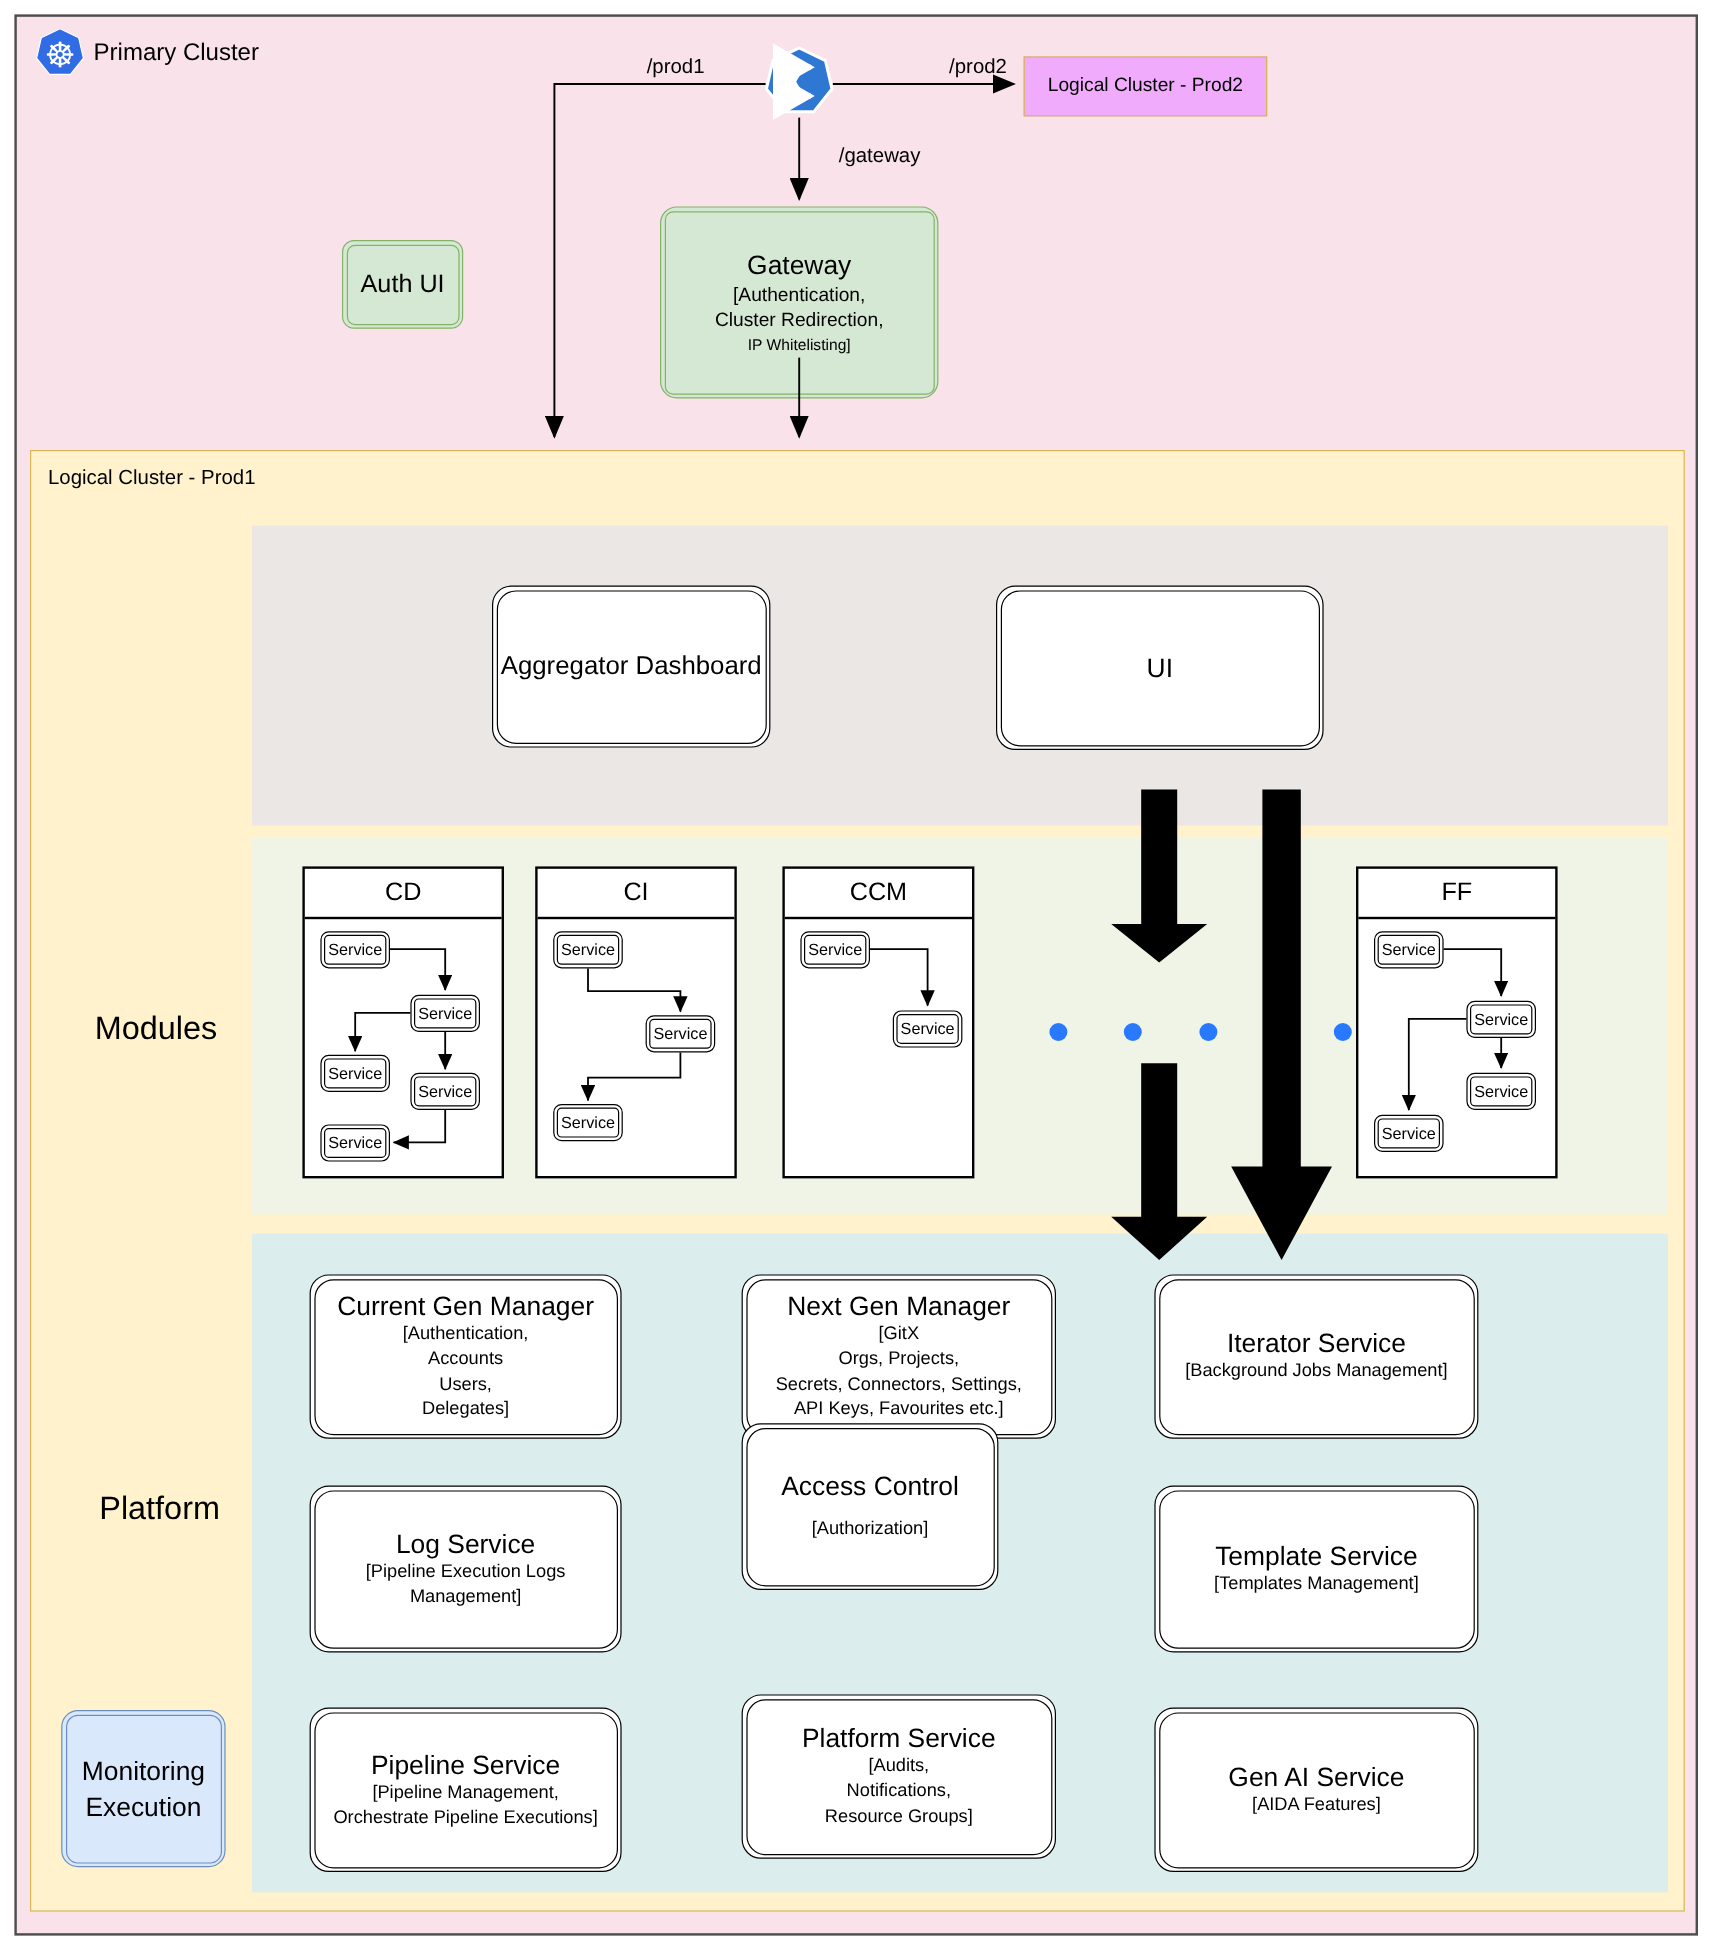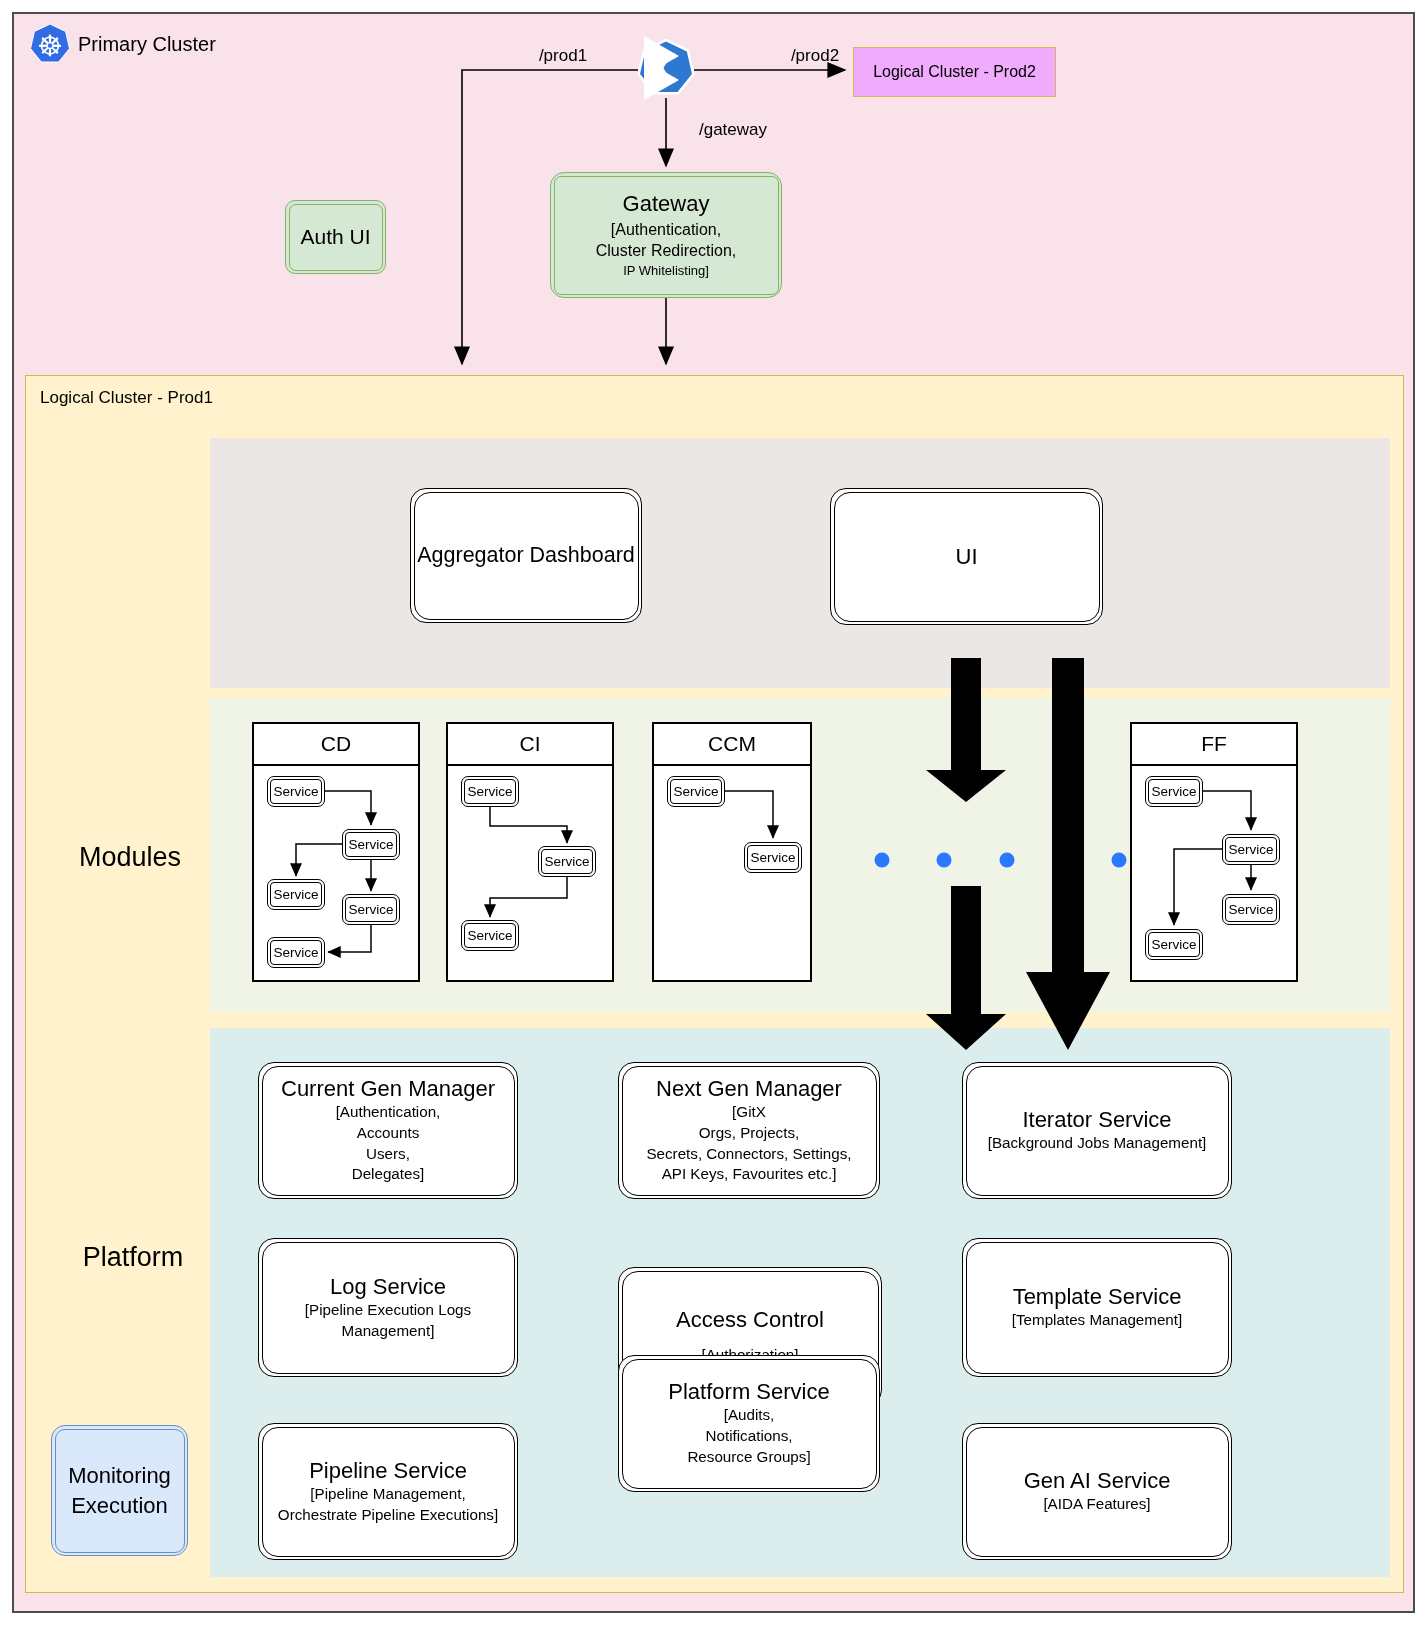--- a/index.html
+++ b/index.html
@@ -78,21 +78,21 @@
   <div class="abs route-label" style="left:678px;top:120px;width:110px;">/gateway</div>
 
   <div class="abs ybox" style="left:853px;top:47px;width:203px;height:50px;">
     <span>Logical Cluster - Prod2</span>
   </div>
 
   <div class="abs gbox" style="left:285px;top:200px;width:101px;height:74px;font-size:21px;">
     <span>Auth UI</span>
   </div>
 
-  <div class="abs gbox" style="left:550px;top:172px;width:232px;height:126px;border-radius:14px;">
+  <div class="abs gbox" style="left:550px;top:172px;width:232px;height:160px;border-radius:14px;">
     <div style="font-size:22px;margin-bottom:2px;">Gateway</div>
     <div style="font-size:16px;line-height:1.35;">[Authentication,</div>
     <div style="font-size:16px;line-height:1.35;">Cluster Redirection,</div>
     <div style="font-size:13px;line-height:1.35;">IP Whitelisting]</div>
   </div>
 
   <div class="abs dd wbox" style="left:410px;top:488px;width:232px;height:135px;">
     <span class="ttl" style="font-size:21.5px;">Aggregator Dashboard</span>
   </div>
   <div class="abs dd wbox" style="left:830px;top:488px;width:273px;height:137px;">
@@ -197,35 +197,35 @@
   <div class="abs dd wbox" style="left:962px;top:1062px;width:270px;height:137px;">
     <div class="ttl">Iterator Service</div>
     <div class="ln">[Background Jobs Management]</div>
   </div>
 
   <div class="abs dd wbox" style="left:258px;top:1238px;width:260px;height:139px;">
     <div class="ttl">Log Service</div>
     <div class="ln">[Pipeline Execution Logs</div>
     <div class="ln">Management]</div>
   </div>
-  <div class="abs dd wbox" style="left:618px;top:1267px;width:264px;height:139px;gap:12px;">
+  <div class="abs dd wbox" style="left:618px;top:1186px;width:214px;height:139px;gap:12px;">
     <div class="ttl">Access Control</div>
     <div class="ln">[Authorization]</div>
   </div>
   <div class="abs dd wbox" style="left:962px;top:1238px;width:270px;height:139px;">
     <div class="ttl">Template Service</div>
     <div class="ln">[Templates Management]</div>
   </div>
 
   <div class="abs dd wbox" style="left:258px;top:1423px;width:260px;height:137px;">
     <div class="ttl">Pipeline Service</div>
     <div class="ln">[Pipeline Management,</div>
     <div class="ln">Orchestrate Pipeline Executions]</div>
   </div>
-  <div class="abs dd wbox" style="left:618px;top:1355px;width:262px;height:137px;">
+  <div class="abs dd wbox" style="left:618px;top:1412px;width:262px;height:137px;">
     <div class="ttl">Platform Service</div>
     <div class="ln">[Audits,</div>
     <div class="ln">Notifications,</div>
     <div class="ln">Resource Groups]</div>
   </div>
   <div class="abs dd wbox" style="left:962px;top:1423px;width:270px;height:137px;">
     <div class="ttl">Gen AI Service</div>
     <div class="ln">[AIDA Features]</div>
   </div>
 

